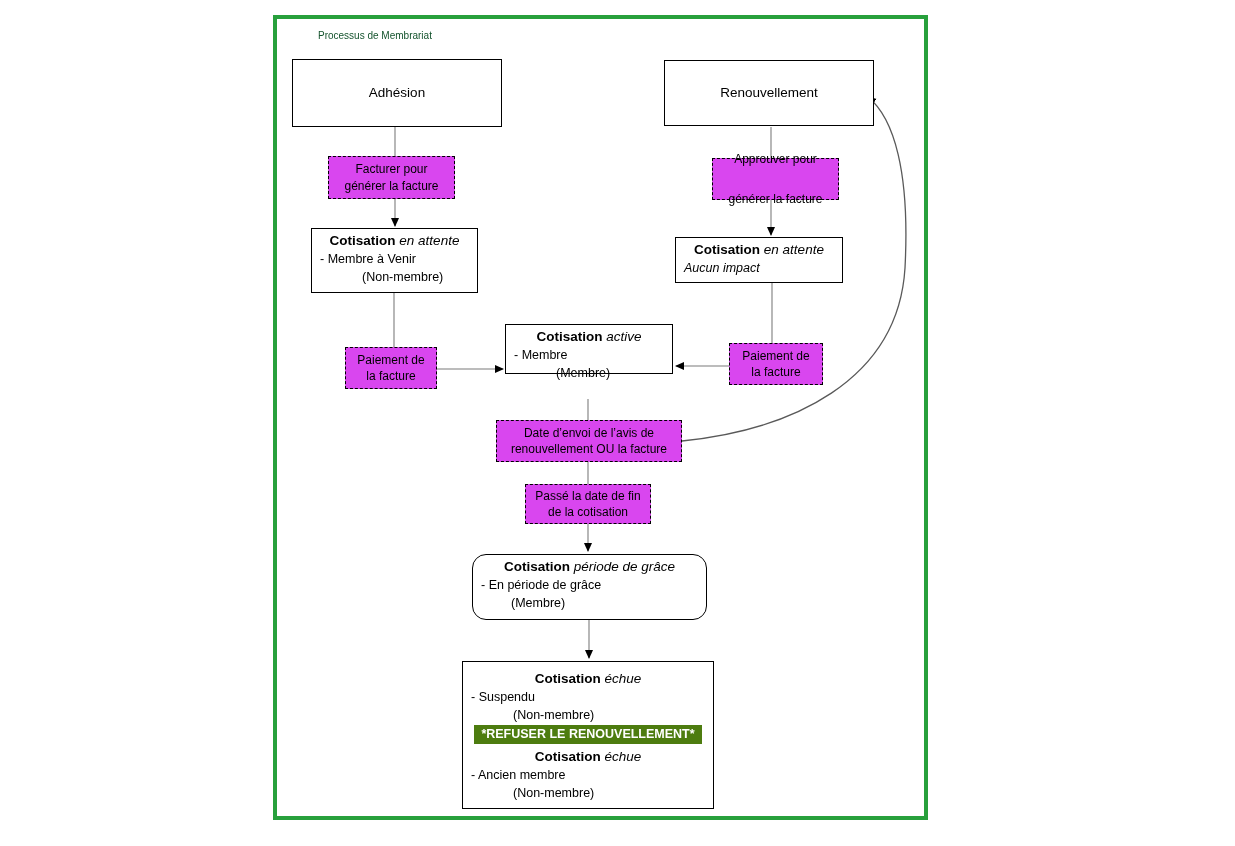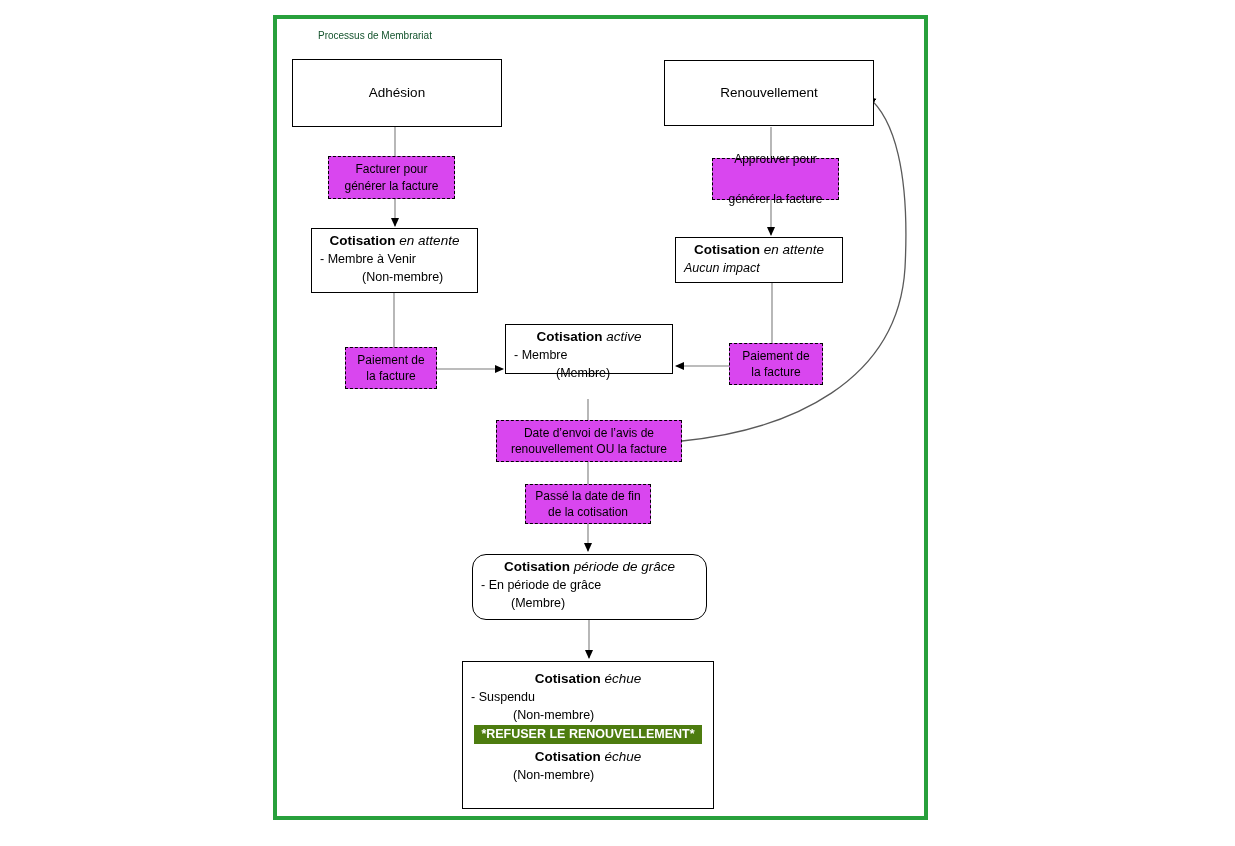--- a/index.html
+++ b/index.html
@@ -158,16 +158,17 @@
       <span class="kw">Cotisation</span>
       <span class="st">échue</span>
     </div>
     <div class="ln">- Suspendu</div>
     <div class="ln ind">(Non-membre)</div>
     <div class="alert">*REFUSER LE RENOUVELLEMENT*</div>
     <div class="hdr">
       <span class="kw">Cotisation</span>
       <span class="st">échue</span>
     </div>
+    <div class="ln">- Ancien membre</div>
     <div class="ln ind">(Non-membre)</div>
   </div>
 
 </div>
 
 </body></html>

